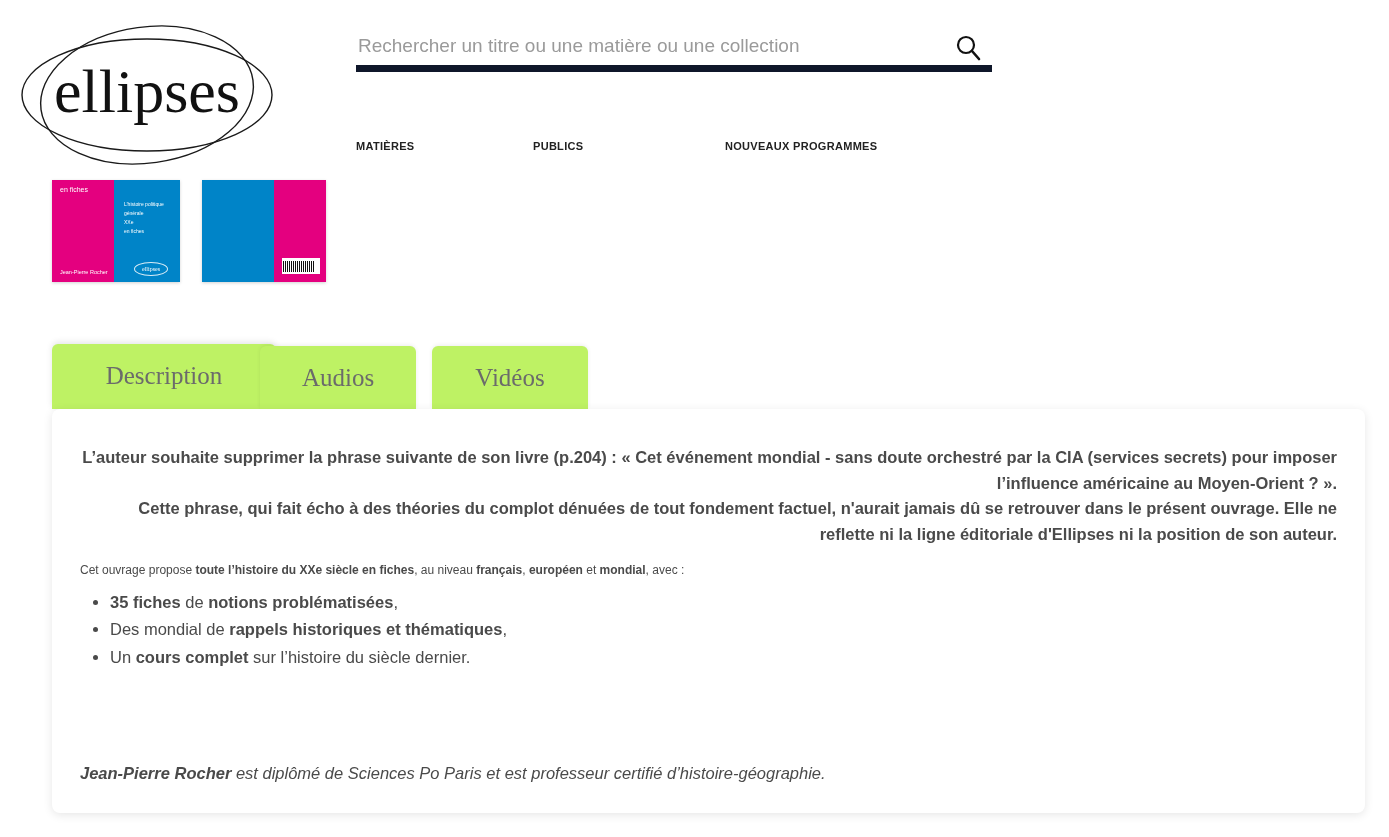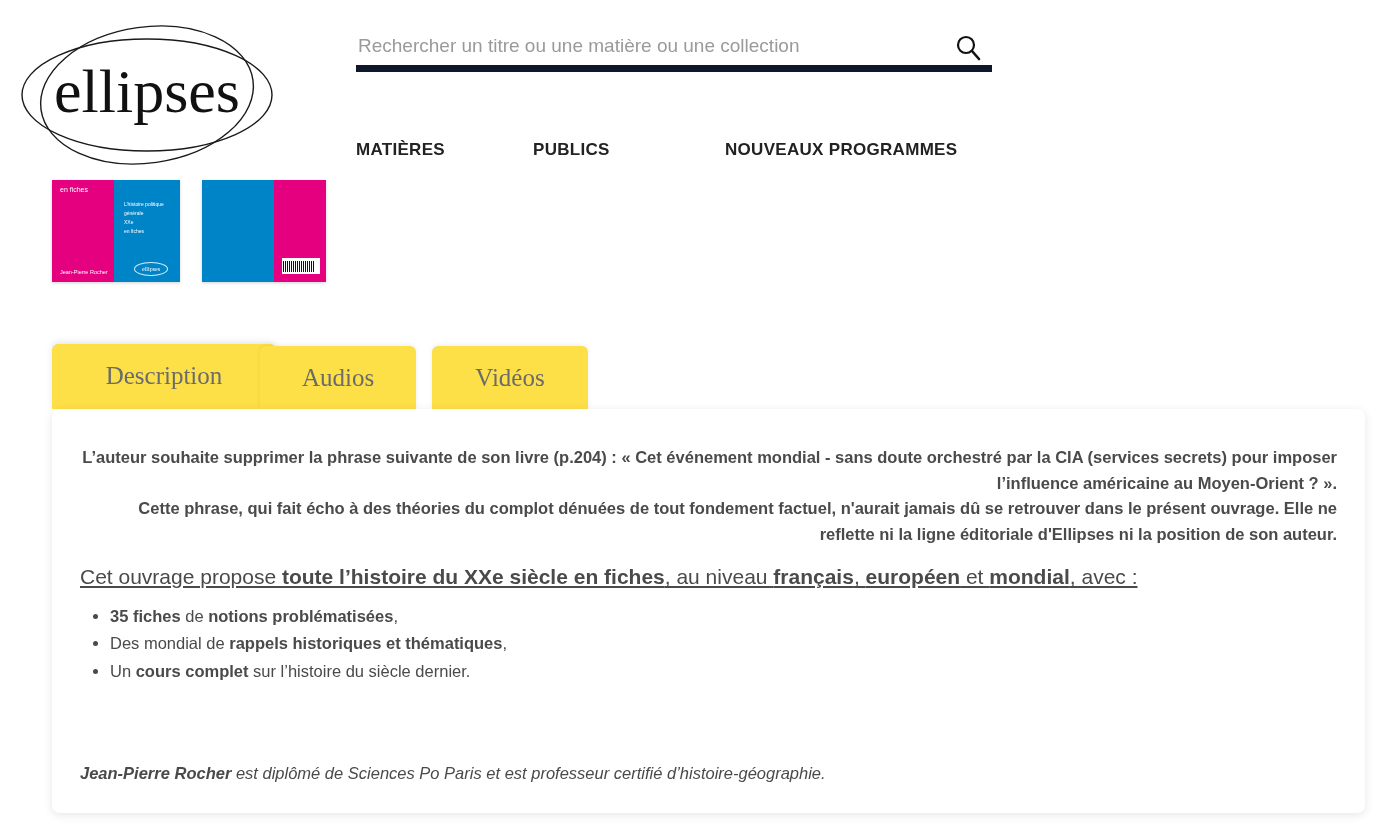--- a/index.html
+++ b/index.html
@@ -65,21 +65,21 @@
   .search-btn svg { display: block; margin: 0 auto; }
 
   .nav {
     position: absolute;
     left: 356px;
     top: 140px;
     height: 32px;
   }
   .nav-item {
     display: inline-block;
-    font-size: 17px;
+    font-size: 11px;
     letter-spacing: 0.3px;
     color: #222;
     font-weight: 600;
     cursor: pointer;
     white-space: nowrap;
   }
   .nav-item.n1 { position: absolute; left: 0; top: 0; }
   .nav-item.n2 { position: absolute; left: 177px; top: 0; }
   .nav-item.n3 { position: absolute; left: 341px; top: 0; margin-left: 28px; }
 
@@ -131,21 +131,21 @@
   .tabs {
     position: absolute;
     left: 52px;
     top: 344px;
     height: 65px;
   }
   .tab {
     position: absolute;
     top: 0;
     height: 65px;
-    background: #fde047;
+    background: #bef264;
     border-radius: 6px 6px 0 0;
     font-family: "Liberation Serif", serif;
     font-size: 25px;
     color: #6b6b6b;
     text-align: center;
     line-height: 64px;
     cursor: pointer;
     box-shadow: 0 -1px 4px rgba(0,0,0,0.07);
   }
   .tab.active { color: #6b6b6b; box-shadow: 0 -2px 6px rgba(0,0,0,0.10); }
@@ -167,25 +167,24 @@
   }
   .notice {
     font-size: 16.5px;
     line-height: 1.55;
     color: #4a4a4a;
     font-weight: bold;
     margin: 0 0 14px 0;
     text-align: right;
   }
   .intro {
-    font-size: 21px;
+    font-size: 12px;
     line-height: 1.55;
     color: #4a4a4a;
     margin: 0 0 10px 0;
-    text-decoration: underline;
   }
   .intro b { font-weight: bold; }
   ul.points {
     margin: 0 0 4px 0;
     padding-left: 30px;
     color: #4a4a4a;
     font-size: 16.5px;
     line-height: 1.55;
   }
   ul.points li { margin: 0 0 2px 0; }

